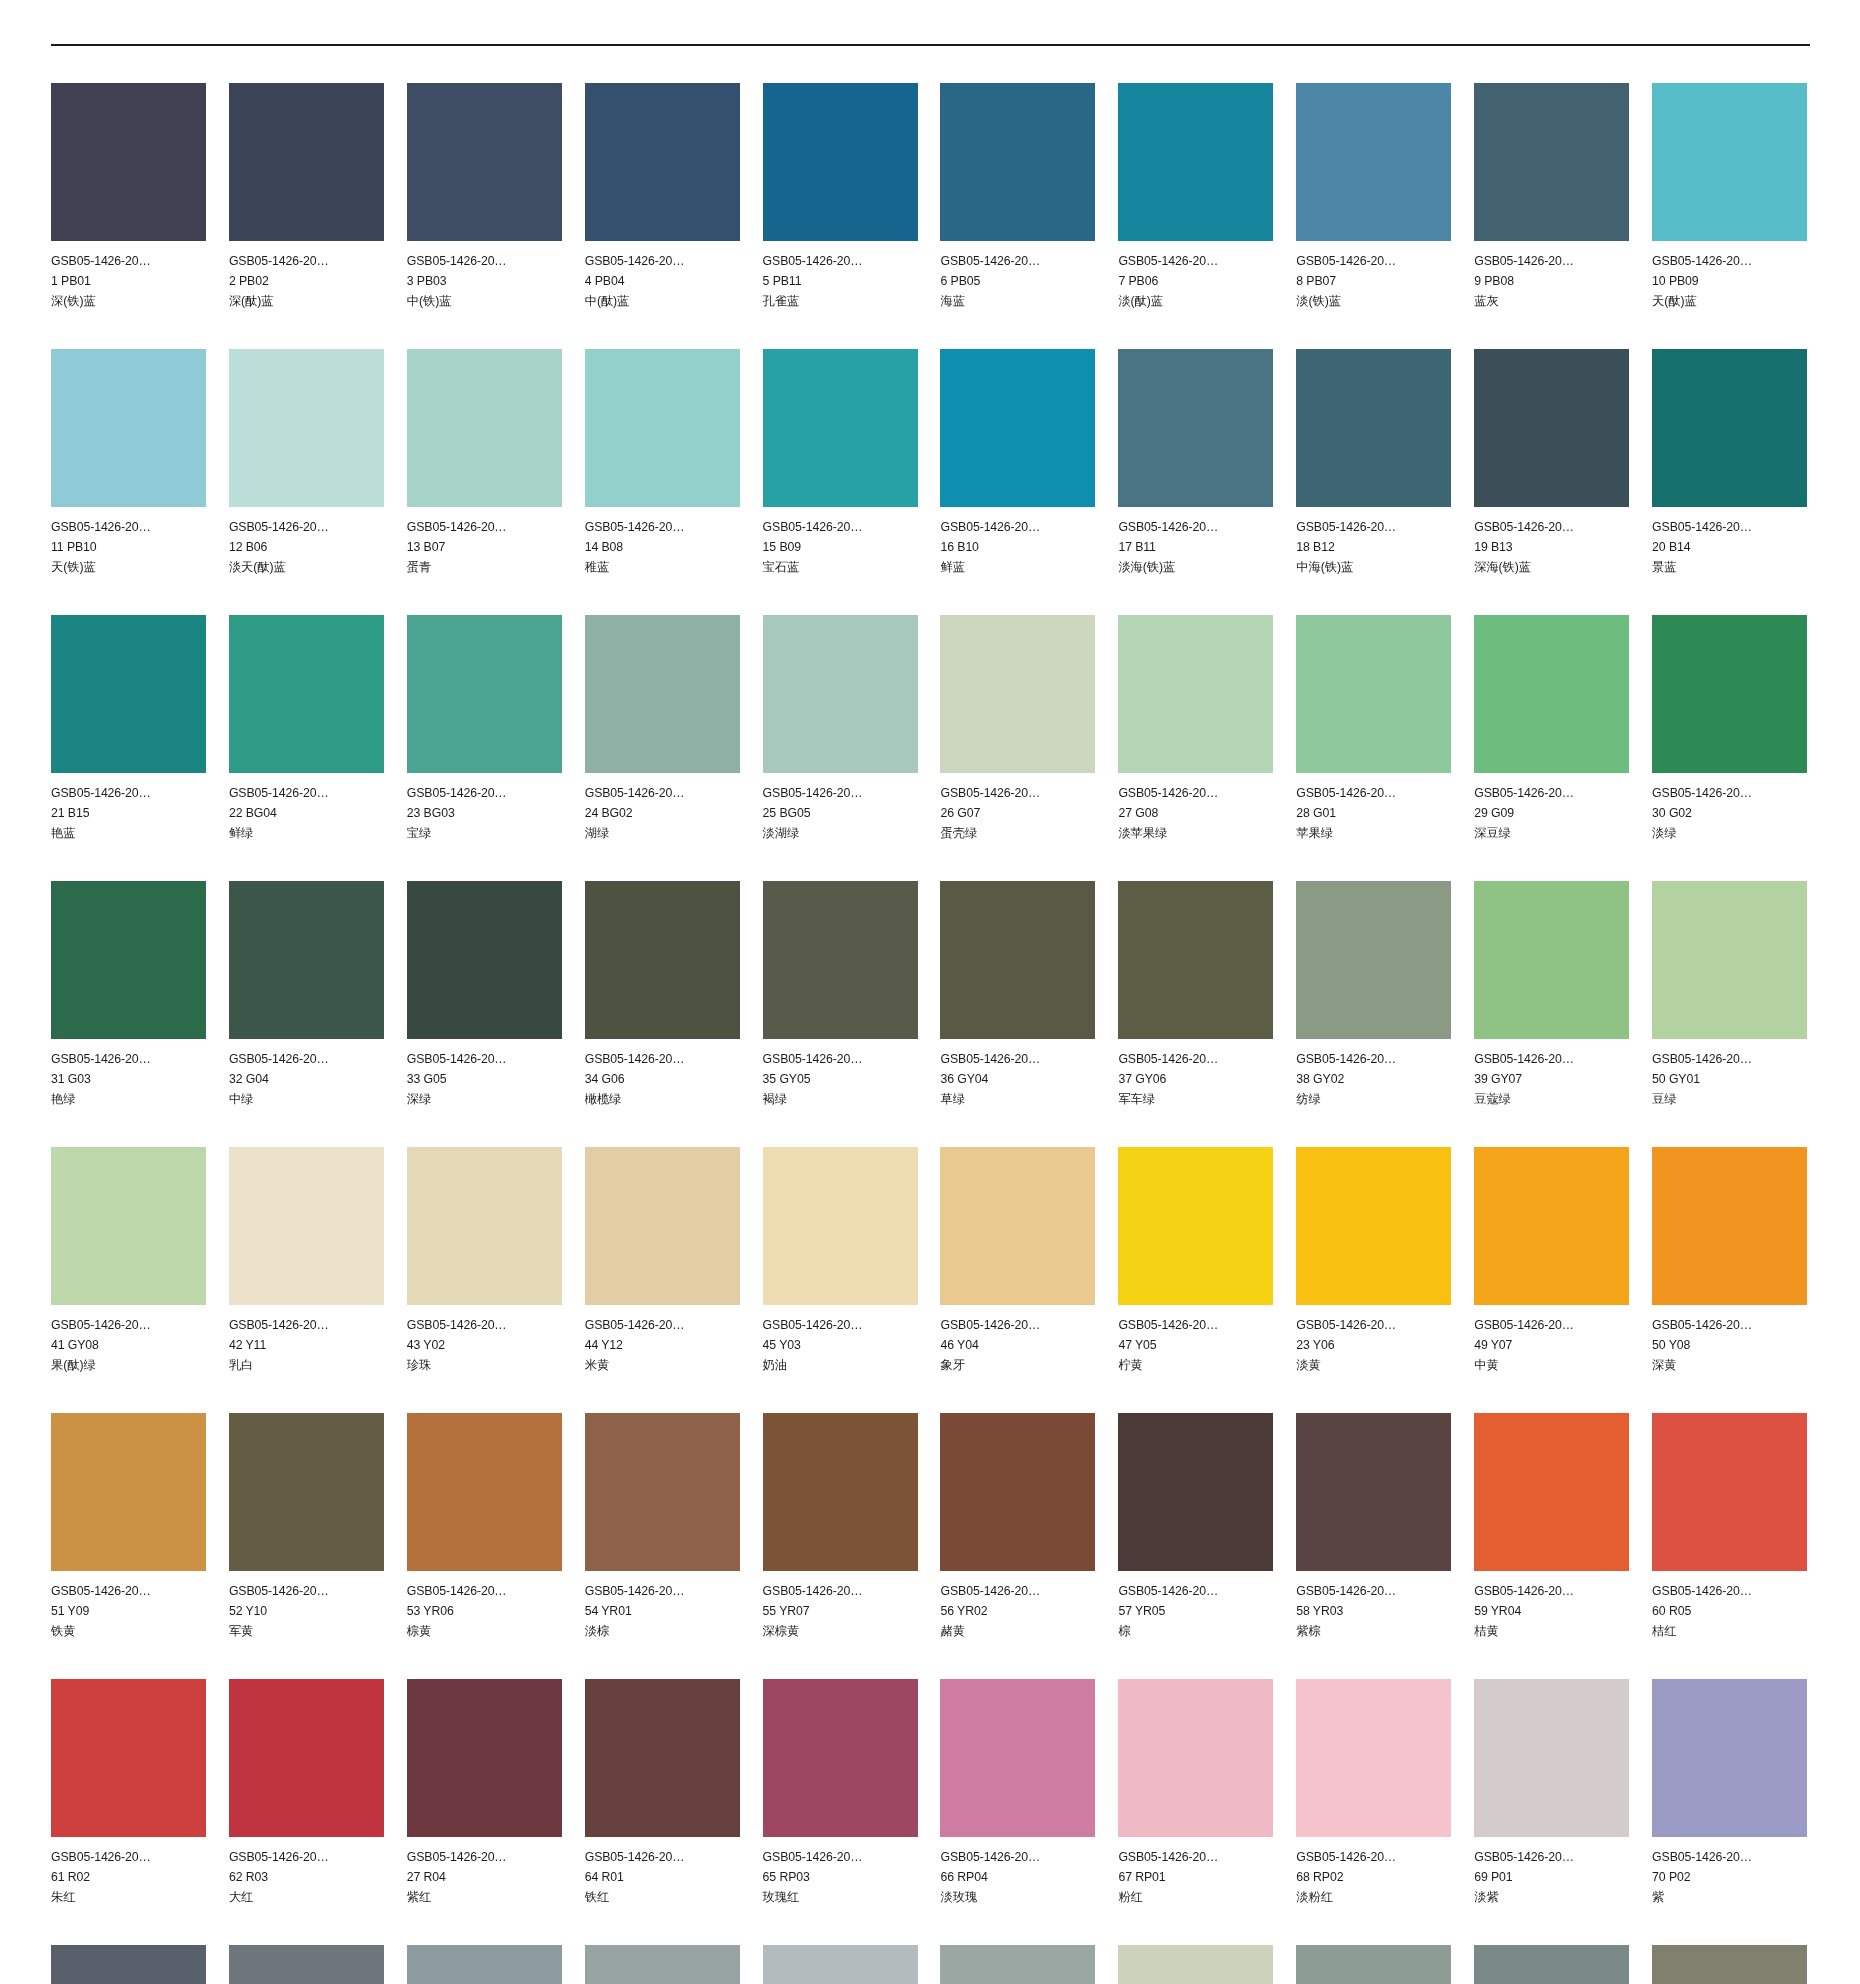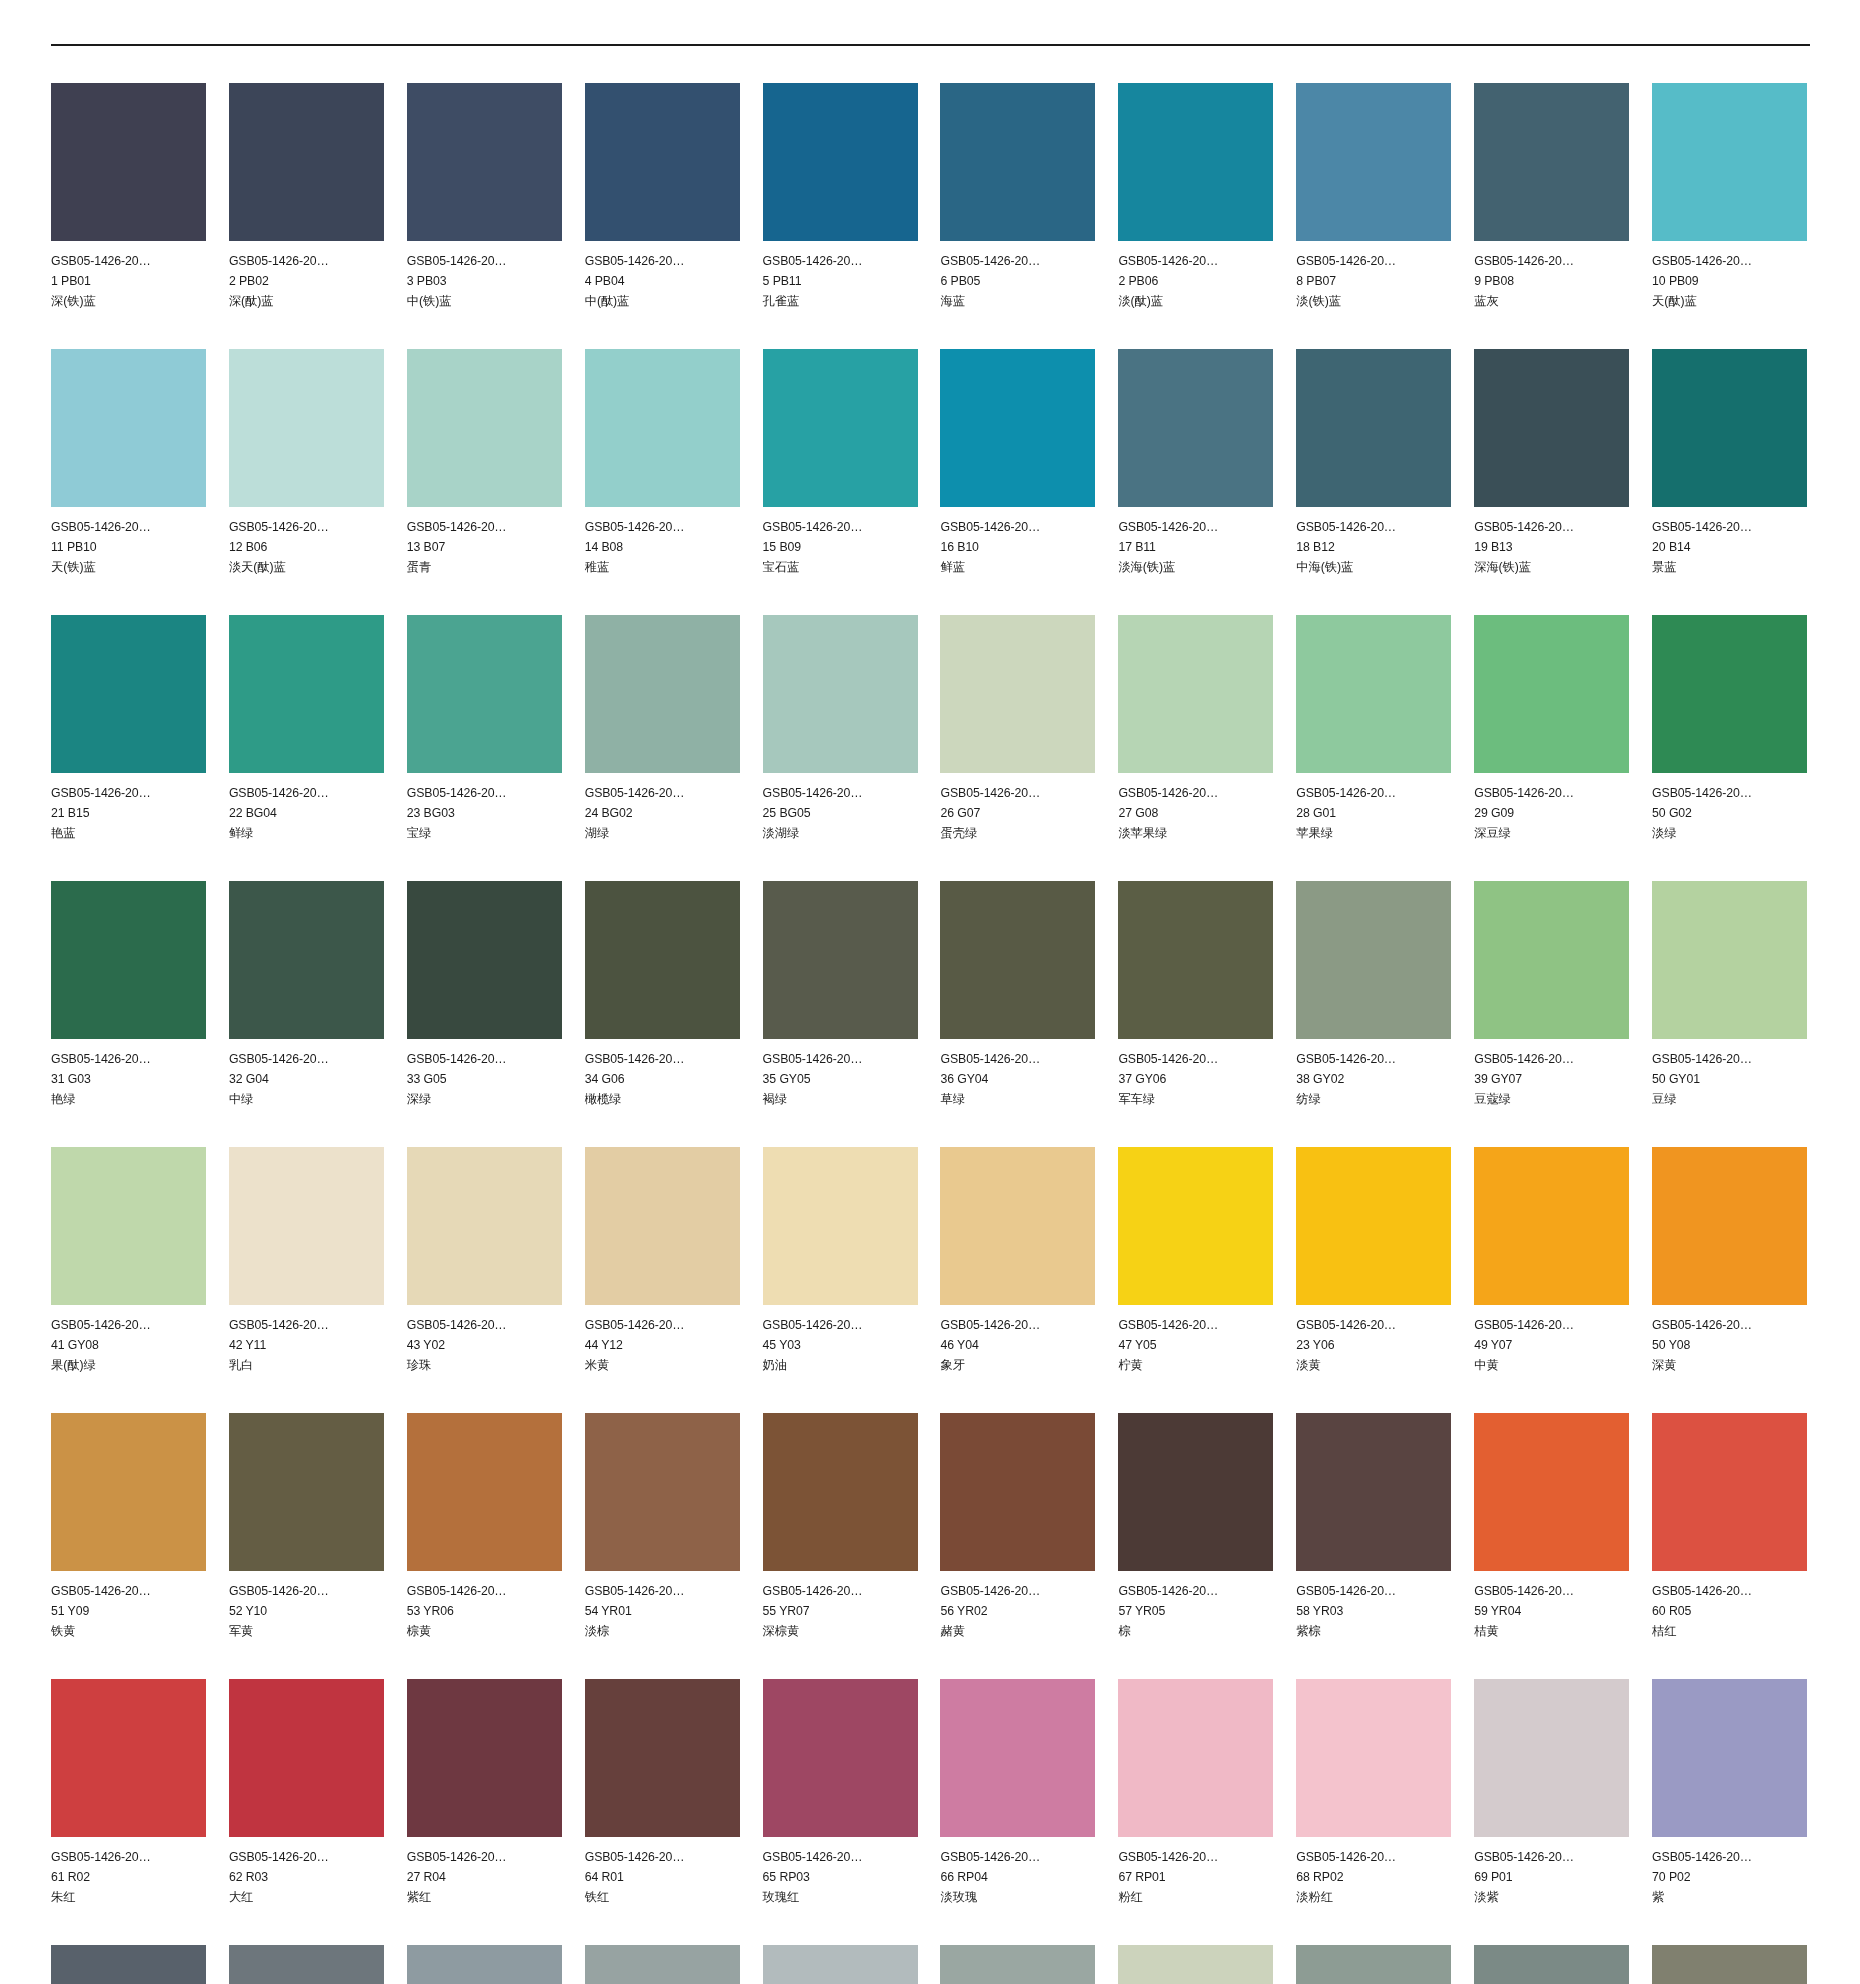--- a/index.html
+++ b/index.html
@@ -123,21 +123,21 @@
         <div class="swatch-labels">
           <div class="swatch-code">GSB05-1426-20…</div>
           <div class="swatch-id">6 PB05</div>
           <div class="swatch-name">海蓝</div>
         </div>
       </div>
       <div class="swatch-cell">
         <div class="swatch-chip" style="background: rgb(22, 134, 158);"></div>
         <div class="swatch-labels">
           <div class="swatch-code">GSB05-1426-20…</div>
-          <div class="swatch-id">2 PB06</div>
+          <div class="swatch-id">7 PB06</div>
           <div class="swatch-name">淡(酞)蓝</div>
         </div>
       </div>
       <div class="swatch-cell">
         <div class="swatch-chip" style="background: rgb(76, 135, 167);"></div>
         <div class="swatch-labels">
           <div class="swatch-code">GSB05-1426-20…</div>
           <div class="swatch-id">8 PB07</div>
           <div class="swatch-name">淡(铁)蓝</div>
         </div>
@@ -307,21 +307,21 @@
         <div class="swatch-labels">
           <div class="swatch-code">GSB05-1426-20…</div>
           <div class="swatch-id">29 G09</div>
           <div class="swatch-name">深豆绿</div>
         </div>
       </div>
       <div class="swatch-cell">
         <div class="swatch-chip" style="background: rgb(46, 138, 84);"></div>
         <div class="swatch-labels">
           <div class="swatch-code">GSB05-1426-20…</div>
-          <div class="swatch-id">50 G02</div>
+          <div class="swatch-id">30 G02</div>
           <div class="swatch-name">淡绿</div>
         </div>
       </div>
       <div class="swatch-cell">
         <div class="swatch-chip" style="background: rgb(43, 107, 76);"></div>
         <div class="swatch-labels">
           <div class="swatch-code">GSB05-1426-20…</div>
           <div class="swatch-id">31 G03</div>
           <div class="swatch-name">艳绿</div>
         </div>

